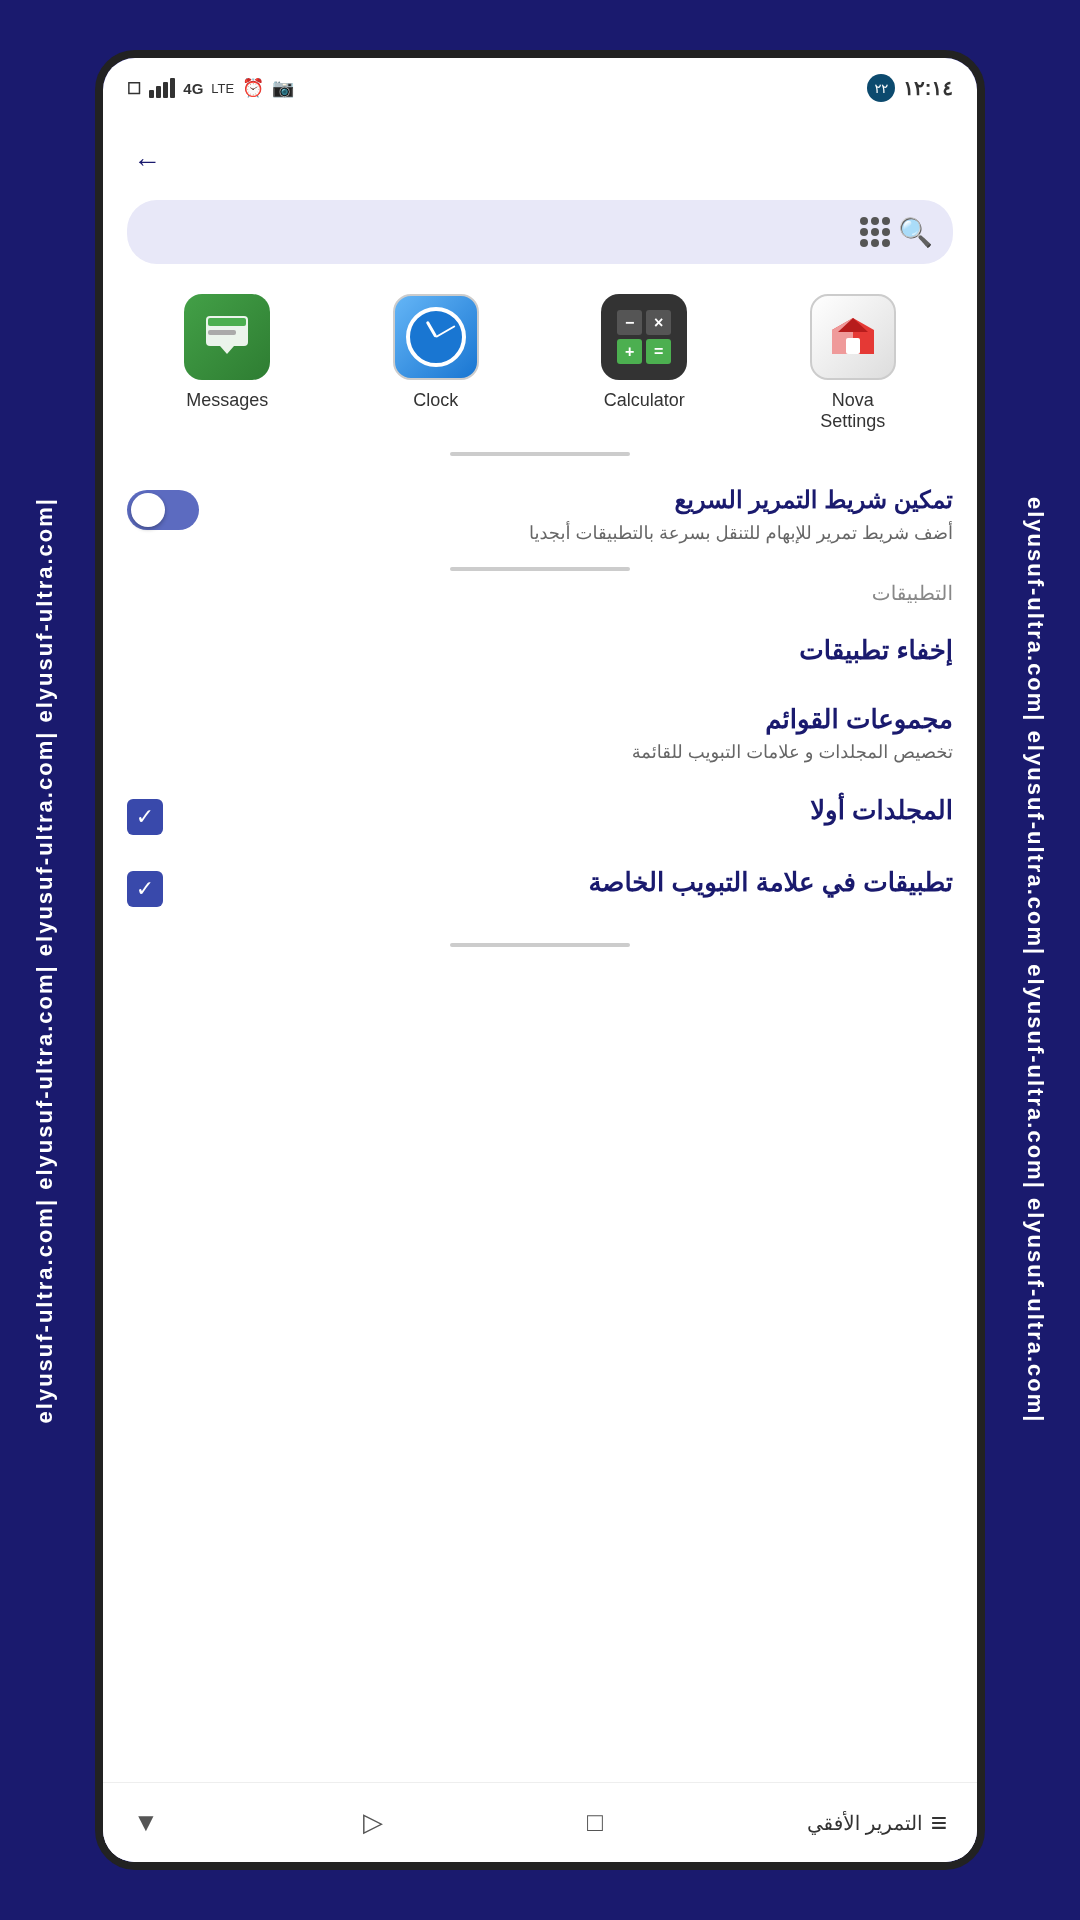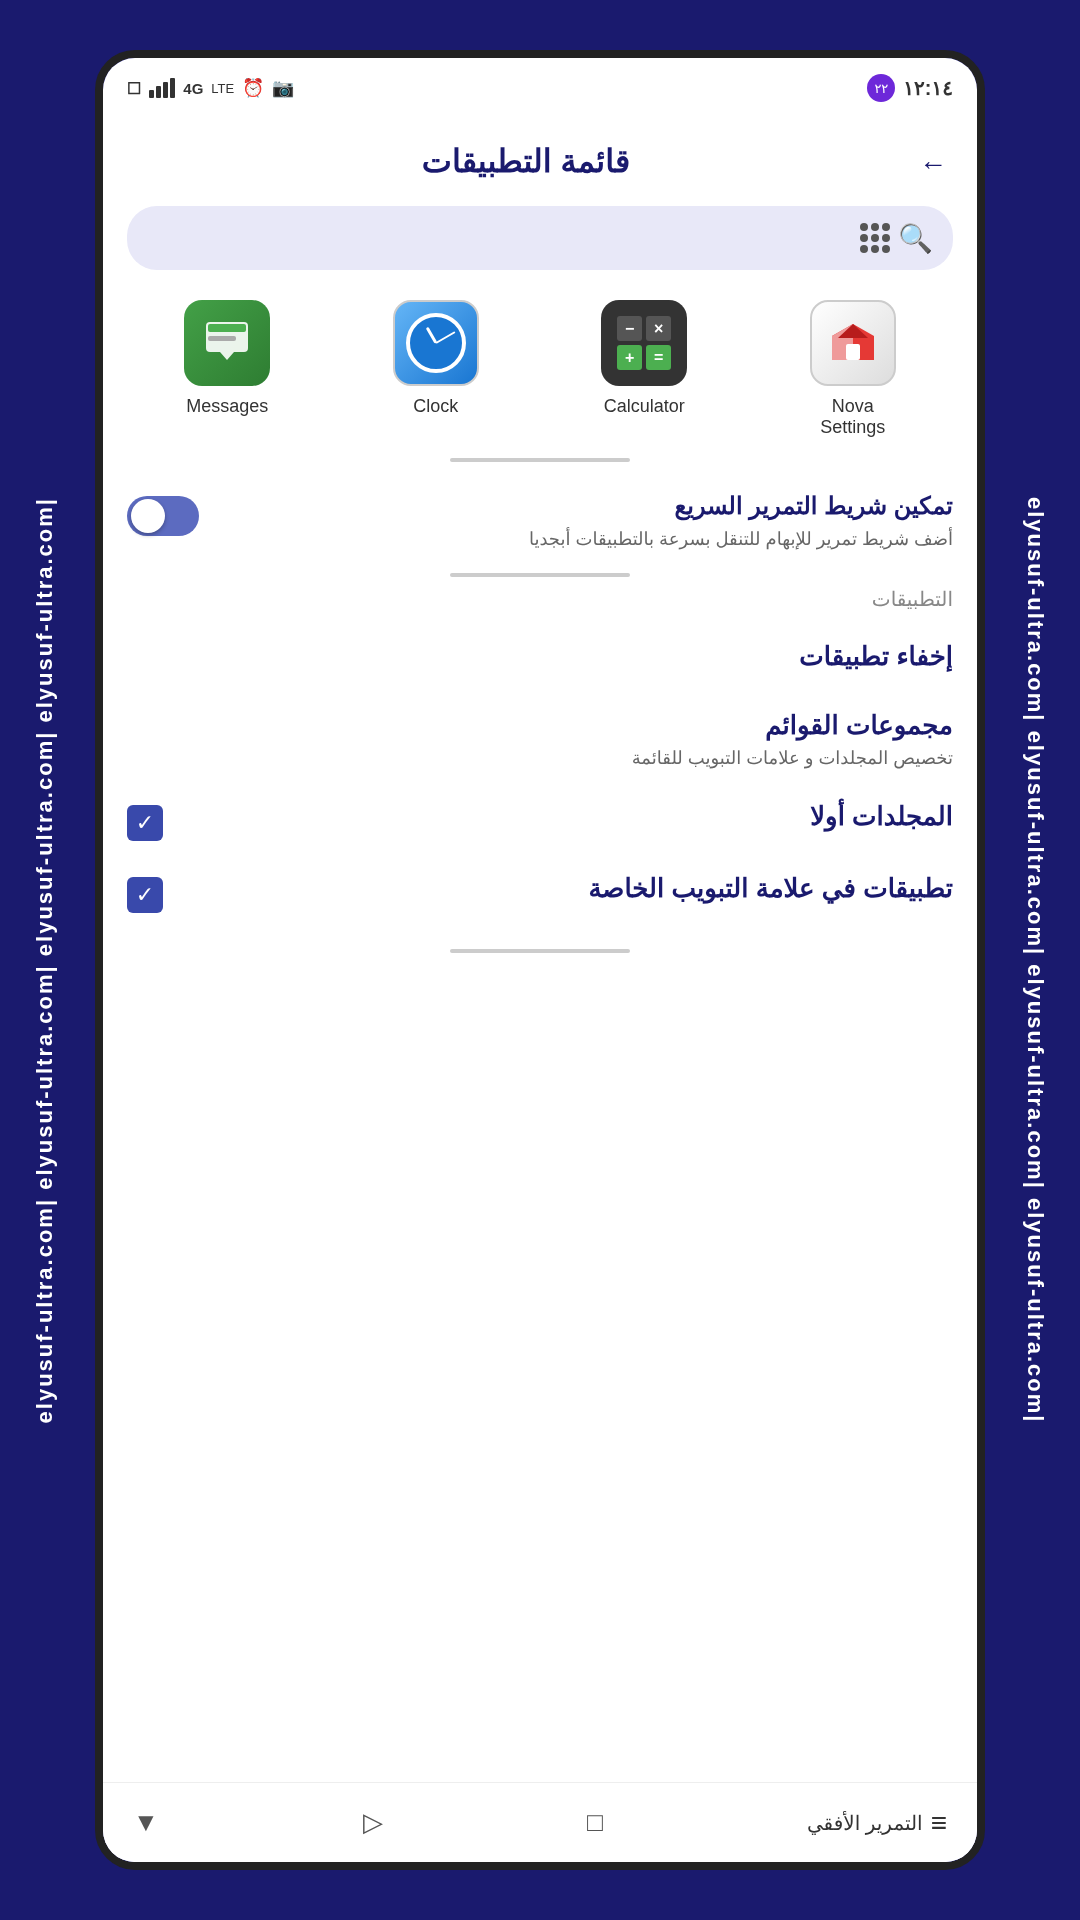--- a/index.html
+++ b/index.html
@@ -87,21 +87,21 @@
       gap: 2px;
     }
 
     .signal-bar {
       background: #333;
       width: 5px;
       border-radius: 1px;
     }
 
     .circle-badge {
-      background: #6d28d9;
+      background: #0c4a6e;
       color: white;
       border-radius: 50%;
       width: 28px;
       height: 28px;
       display: flex;
       align-items: center;
       justify-content: center;
       font-size: 13px;
     }
 
@@ -483,21 +483,20 @@
         <span>٢٢</span>
       </div>
       <span style="font-size:20px; font-weight:bold; color:#333;">١٢:١٤</span>
     </div>
   </div>
 
   <div class="screen-content">
 
     <div class="header">
       <span class="back-arrow">←</span>
-      <span class="header-title">قائمة التطبيقات</span>
     </div>
 
     <div class="search-bar">
       <div class="dots-grid">
         <div class="dot"></div>
         <div class="dot"></div>
         <div class="dot"></div>
         <div class="dot"></div>
         <div class="dot"></div>
         <div class="dot"></div>

